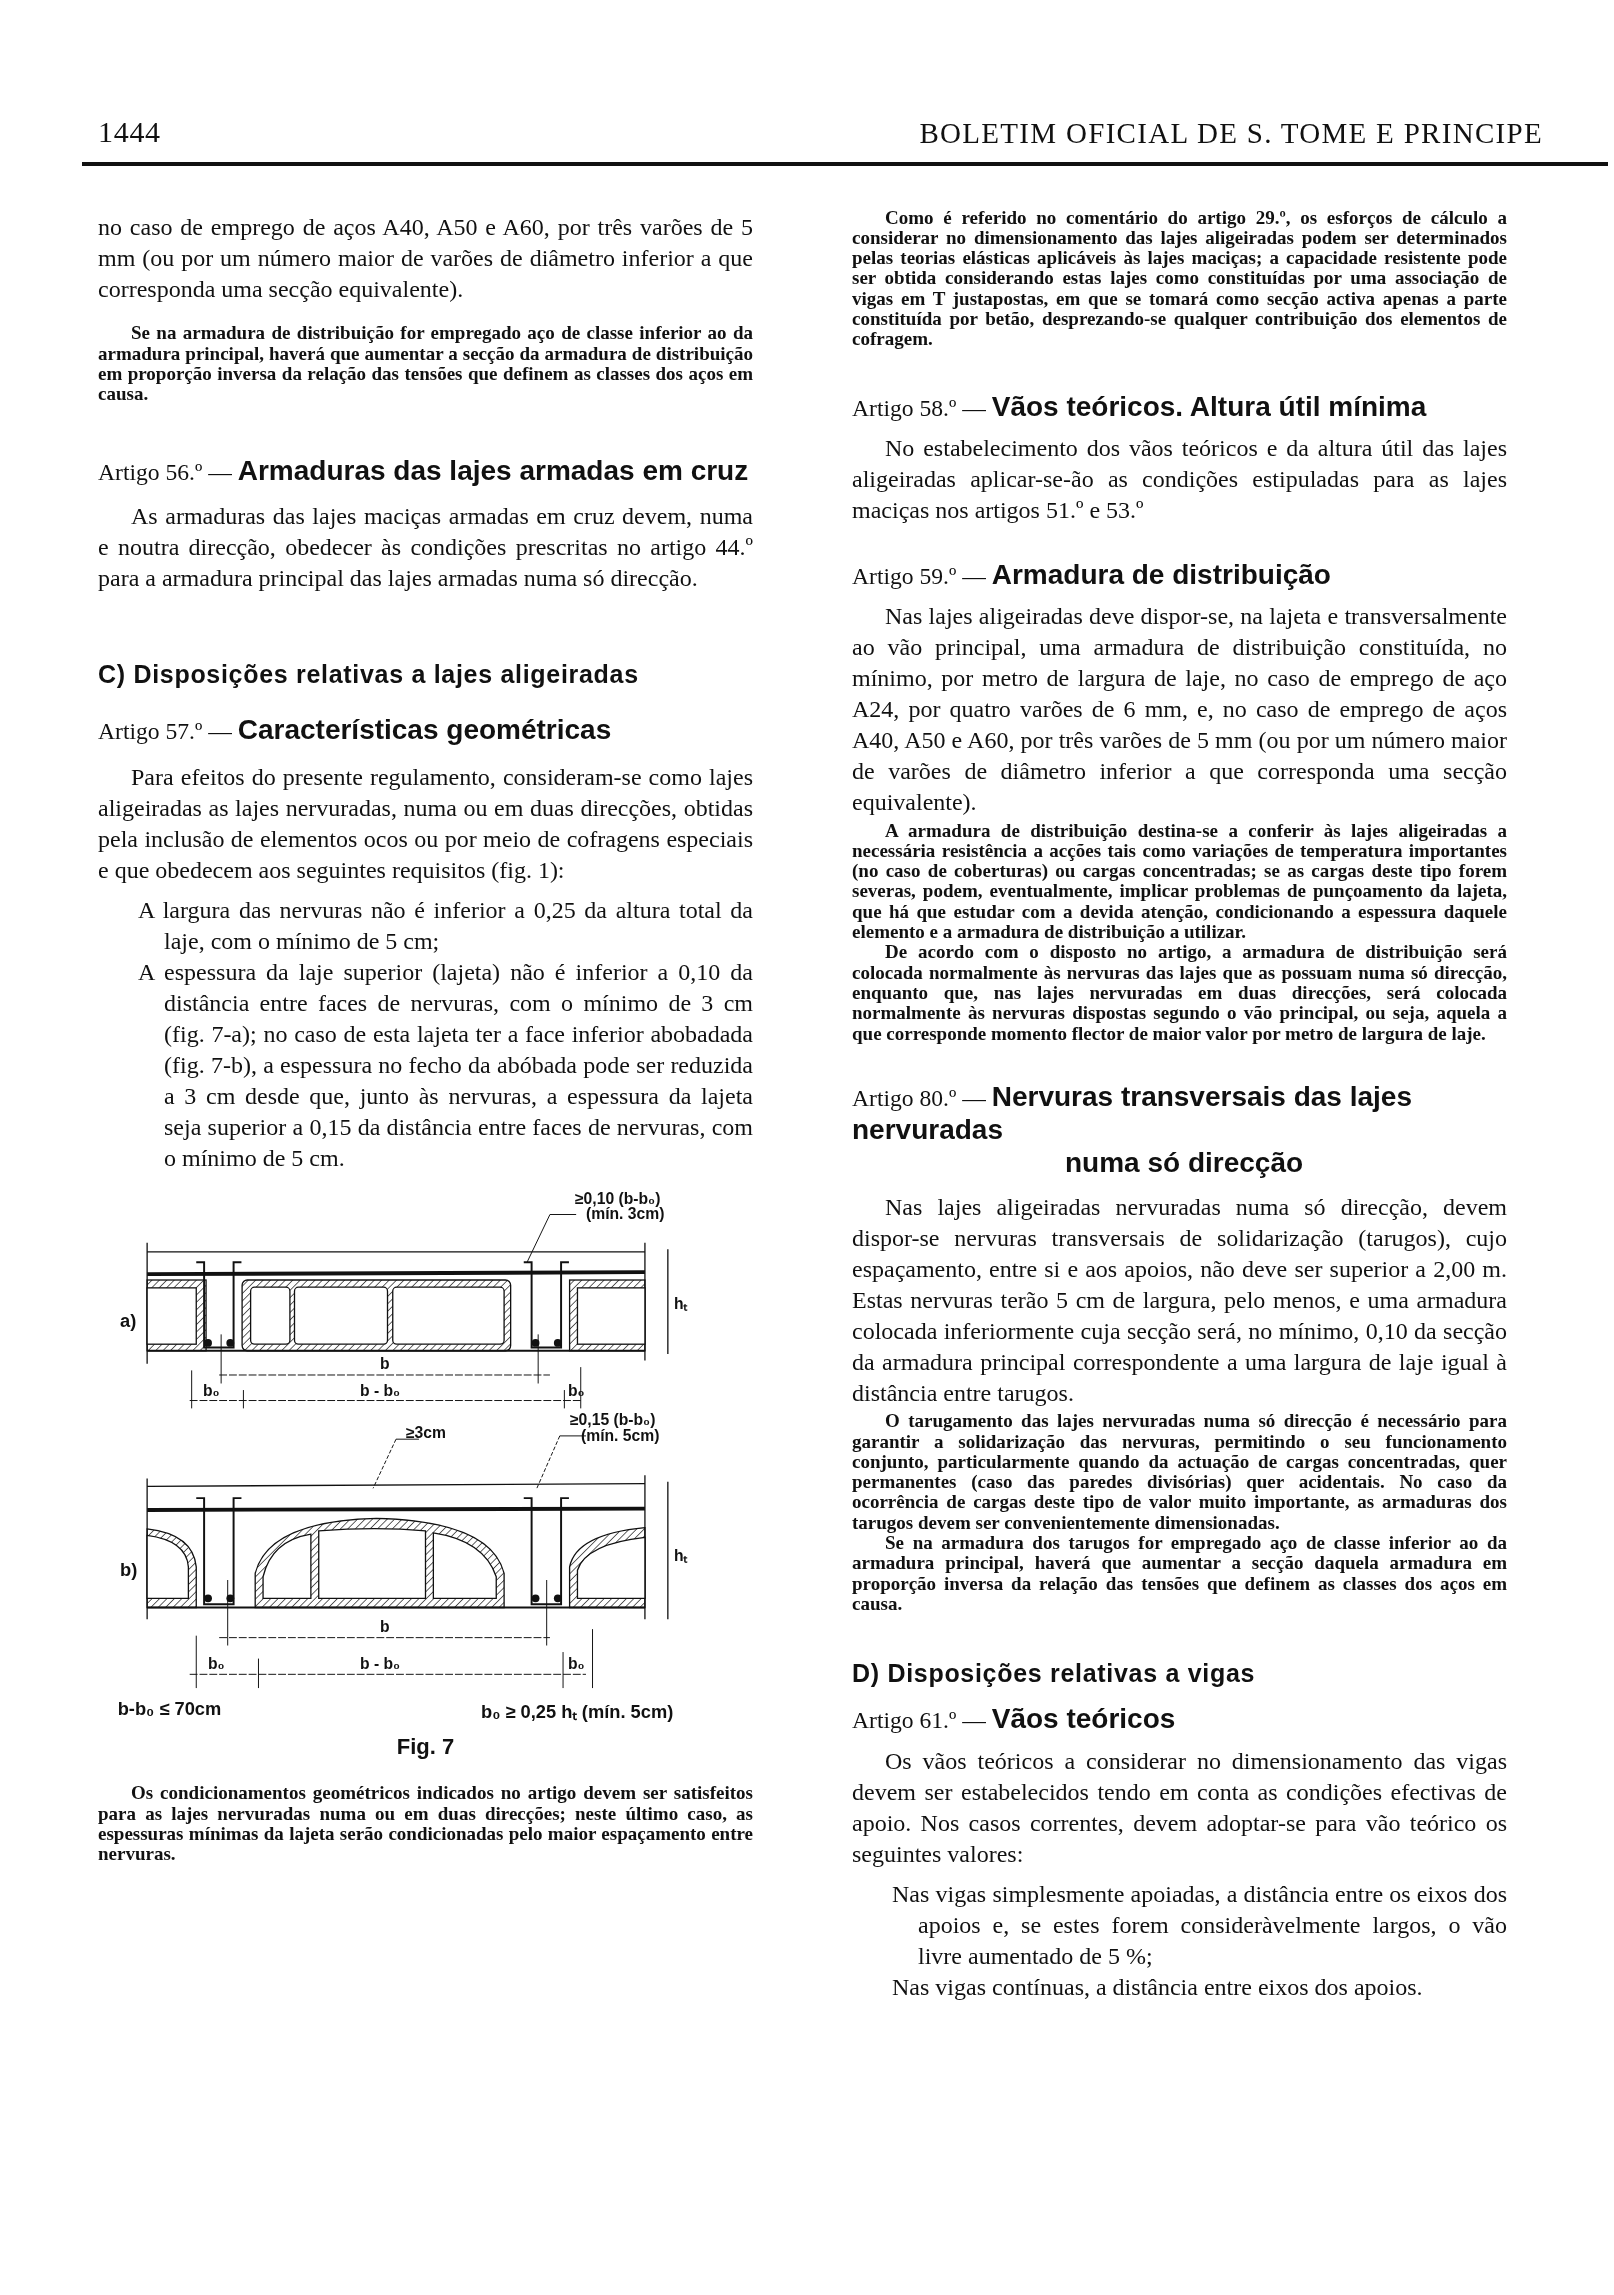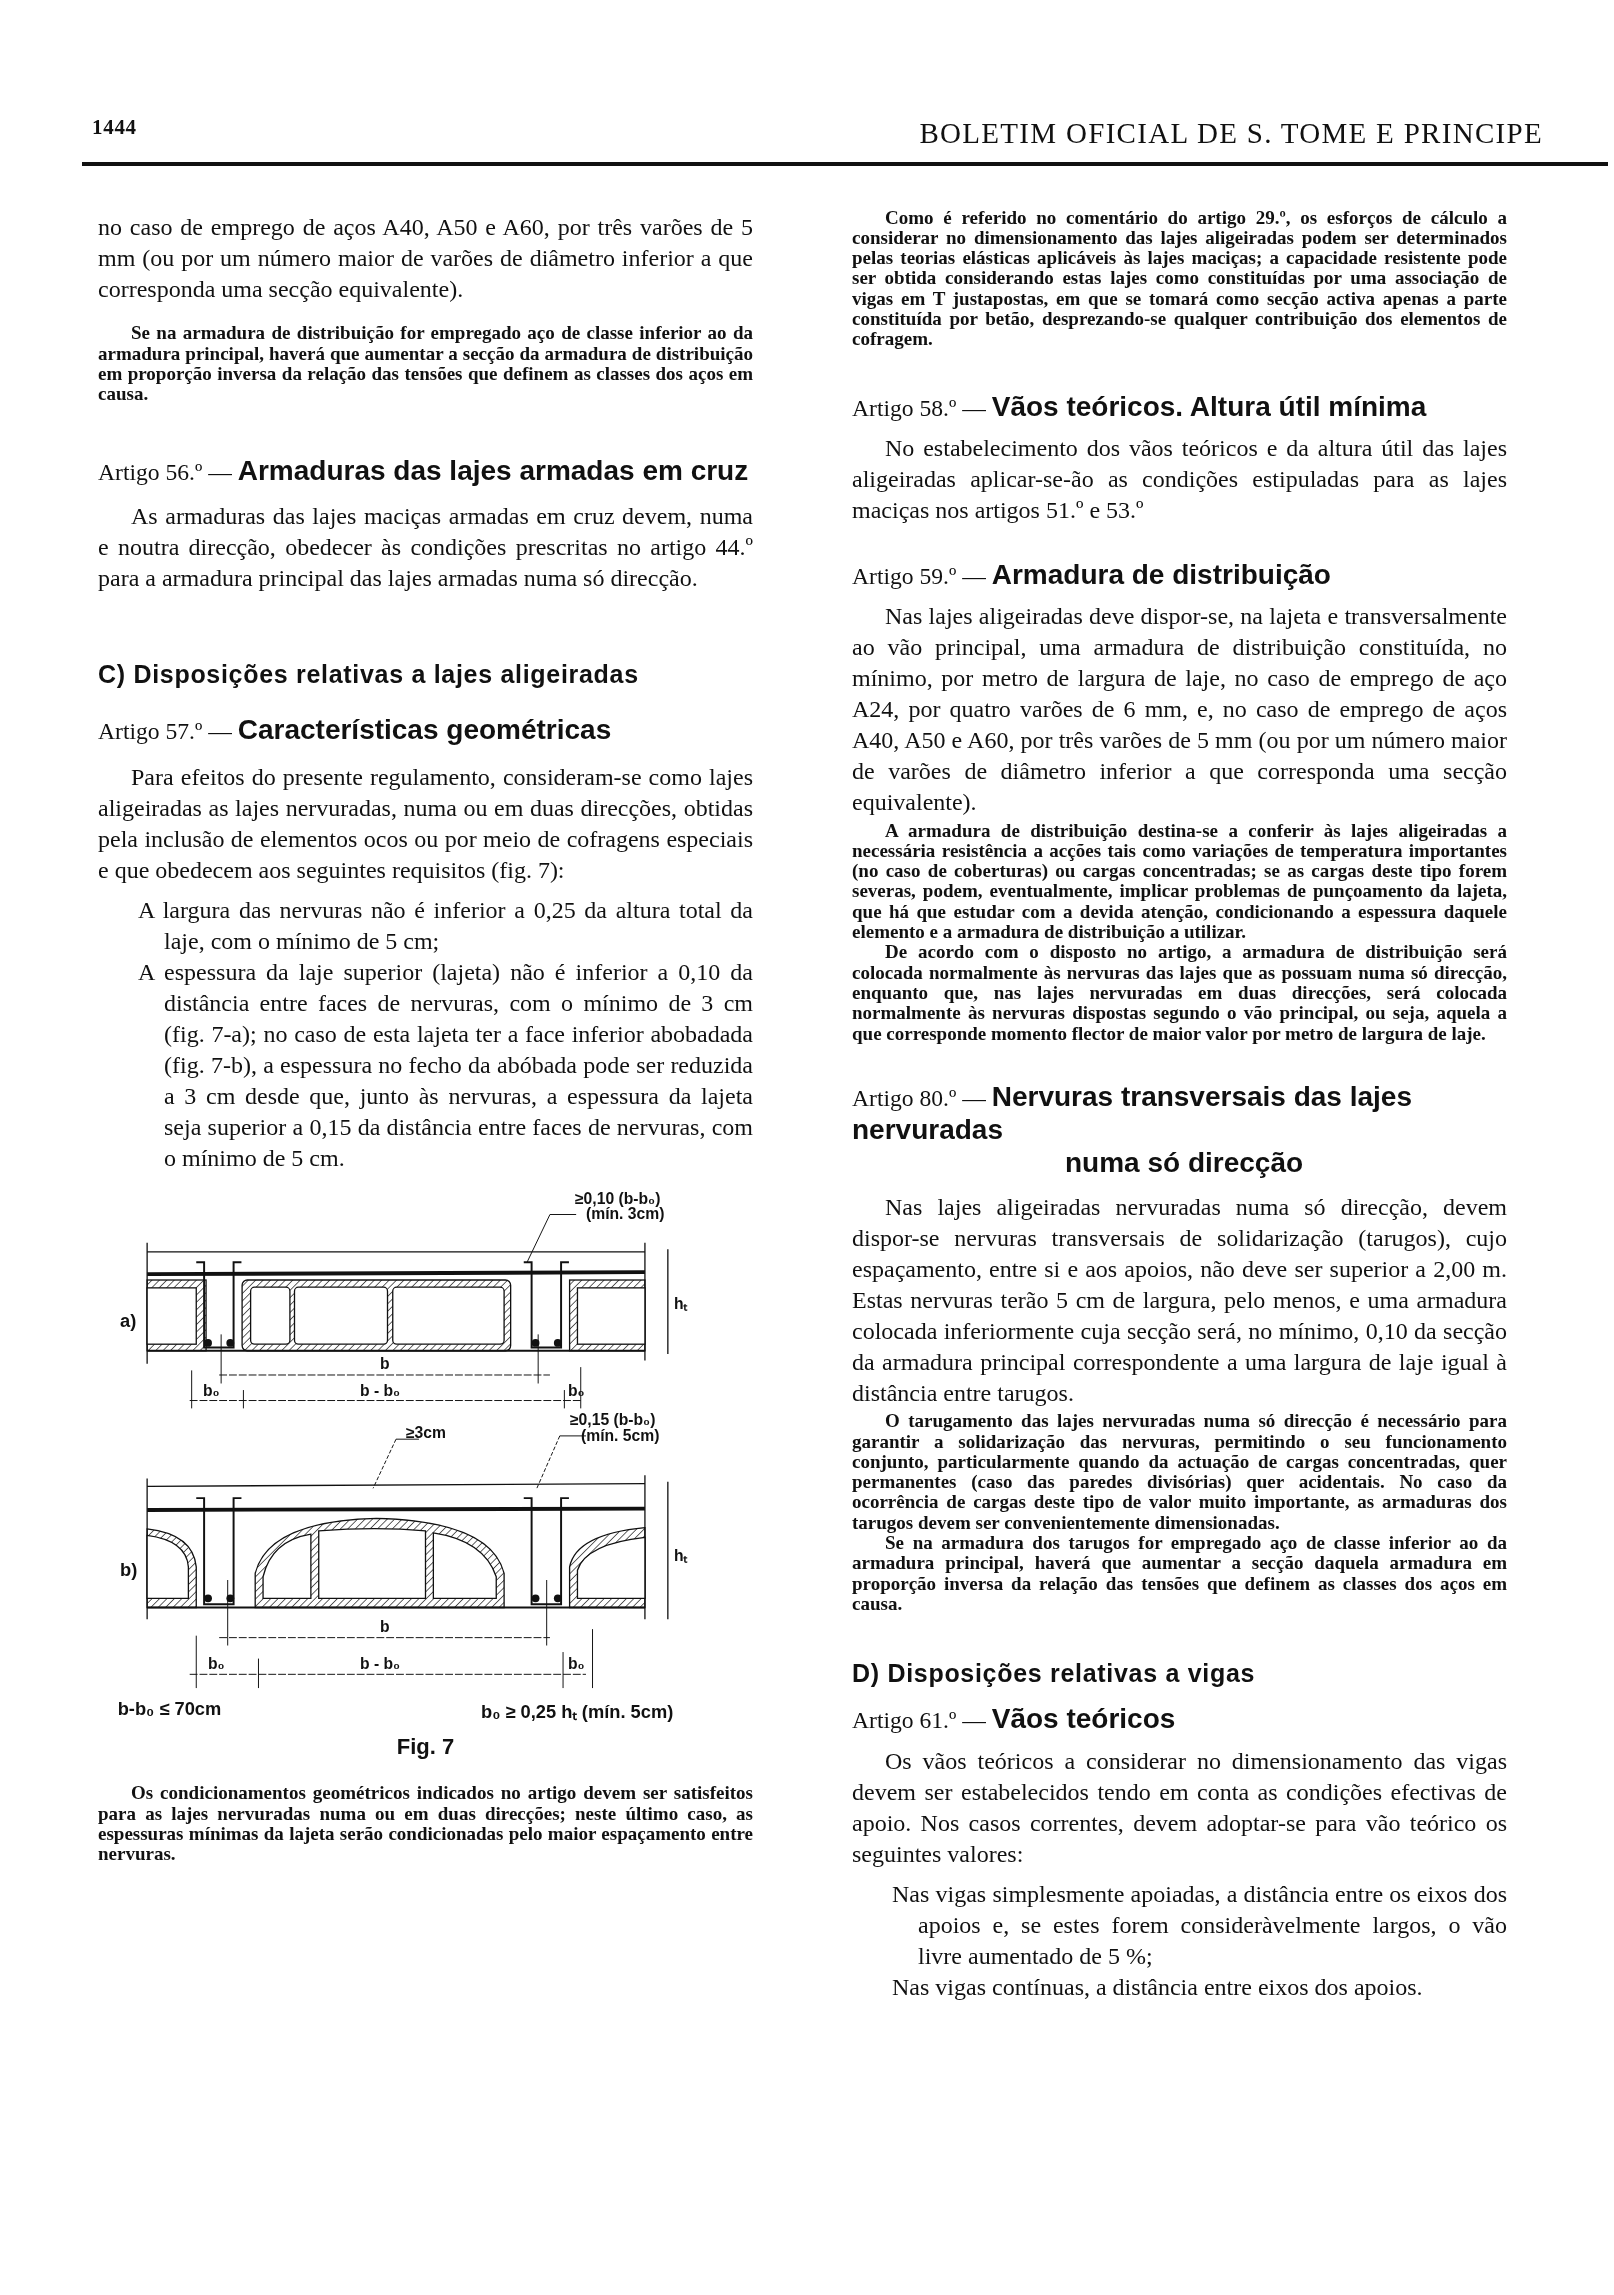--- a/index.html
+++ b/index.html
@@ -1,18 +1,18 @@
 <!DOCTYPE html>
 <html style="font-size:10.5px"><head>
 <meta charset="utf-8">
 <style>
   html, body { margin: 0; padding: 0; background: #ffffff; }
   body { width: 1614px; height: 2295px; position: relative; overflow: hidden;
          font-family: "Liberation Serif", "DejaVu Serif", serif; color: #111; }
-  .page-number { position: absolute; left: 92px; top: 115px; font-size: 21px; letter-spacing: 0.7px; font-weight: bold; }
+  .page-number { position: absolute; left: 98px; top: 115px; font-size: 30px; letter-spacing: 0.7px; }
   .running-head { position: absolute; right: 71px; top: 117px; font-size: 29px; letter-spacing: 1.3px; }
   .rule { position: absolute; left: 82px; top: 162px; width: 1526px; height: 3.9px; background: #111; }
   .col { position: absolute; top: 197px; }
   .col-left { left: 98px; width: 655px; }
   .col-right { left: 852px; width: 655px; }
   p { margin: 0; text-align: justify; }
   .big { font-size: 24px; line-height: 31px; }
   .small { font-family: "Liberation Serif", serif; font-weight: bold; font-size: 19px; line-height: 20.3px; }
   .indent { text-indent: 33px; }
   .art { font-size: 23.6px; margin: 0; line-height: 31px; }
@@ -40,21 +40,21 @@
     <span class="title">Armaduras das lajes armadas em cruz</span>
   </div>
   <p class="big indent" style="margin-top:13px">As armaduras das lajes maciças armadas em cruz devem, numa e noutra direcção, obedecer às condições prescritas no artigo 44.º para a armadura principal das lajes armadas numa só direcção.</p>
 
   <div class="section" style="margin-top:66px">C) Disposições relativas a lajes aligeiradas</div>
 
   <div class="art" style="margin-top:25px">
     <span class="num">Artigo 57.º —</span>
     <span class="title">Características geométricas</span>
   </div>
-  <p class="big indent" style="margin-top:14.4px">Para efeitos do presente regulamento, consideram-se como lajes aligeiradas as lajes nervuradas, numa ou em duas direcções, obtidas pela inclusão de elementos ocos ou por meio de cofragens especiais e que obedecem aos seguintes requisitos (fig. 7):</p>
+  <p class="big indent" style="margin-top:14.4px">Para efeitos do presente regulamento, consideram-se como lajes aligeiradas as lajes nervuradas, numa ou em duas direcções, obtidas pela inclusão de elementos ocos ou por meio de cofragens especiais e que obedecem aos seguintes requisitos (fig. 1):</p>
   <div style="margin-top:9.2px">
     <p class="big item">A largura das nervuras não é inferior a 0,25 da altura total da laje, com o mínimo de 5 cm;</p>
     <p class="big item">A espessura da laje superior (lajeta) não é inferior a 0,10 da distância entre faces de nervuras, com o mínimo de 3 cm (fig. 7-a); no caso de esta lajeta ter a face inferior abobadada (fig. 7-b), a espessura no fecho da abóbada pode ser reduzida a 3 cm desde que, junto às nervuras, a espessura da lajeta seja superior a 0,15 da distância entre faces de nervuras, com o mínimo de 5 cm.</p>
   </div>
 
   <div class="fig" style="margin-top:26px; height:498px;">
     <svg width="655" height="498" viewBox="0 0 1000 760">
       <defs>
         <pattern id="hatch" width="8" height="8" patternUnits="userSpaceOnUse" patternTransform="rotate(45)">
           <line x1="0" y1="0" x2="0" y2="8" stroke="#111" stroke-width="2"></line>

